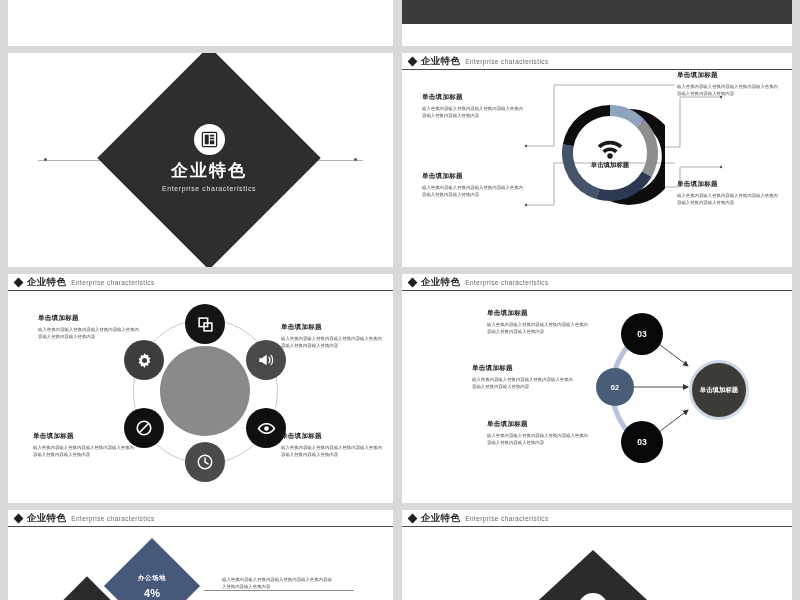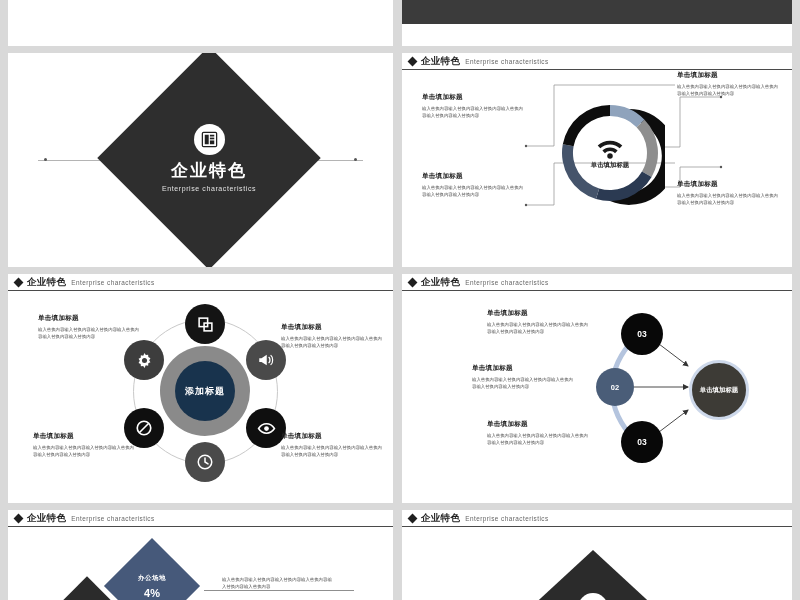--- a/index.html
+++ b/index.html
@@ -205,23 +205,20 @@
 
   <div class="slide left row2">
     <div class="sl-head">
       <span class="diamond-bullet"></span>
       <span class="sl-head-cn">企业特色</span>
       <span class="sl-head-en">Enterprise characteristics</span>
     </div>
 
     <div class="wheel-ring" style="left:125px;top:45px;width:143px;height:143px;"></div>
     <div class="wheel-outer" style="left:152px;top:72px;width:90px;height:90px;"></div>
-    <div class="wheel-inner" style="left:167px;top:87px;width:60px;height:60px;">
-      <span>添加标题</span>
-    </div>
 
     <div class="nodeic" style="left:177px;top:30px;width:40px;height:40px;background:#141414;">
       <svg width="17" height="17" viewBox="0 0 24 24">
         <rect x="3" y="3" width="12" height="12" fill="none" stroke="#fff" stroke-width="2.2"></rect>
         <rect x="10" y="10" width="11" height="11" fill="none" stroke="#fff" stroke-width="2.2"></rect>
       </svg>
     </div>
     <div class="nodeic" style="left:238px;top:66px;width:40px;height:40px;background:#4a4a4a;">
       <svg width="18" height="18" viewBox="0 0 24 24">
         <path d="M3 9.5v5h3l7 4.5V5L6 9.5H3z" fill="#fff"></path>

